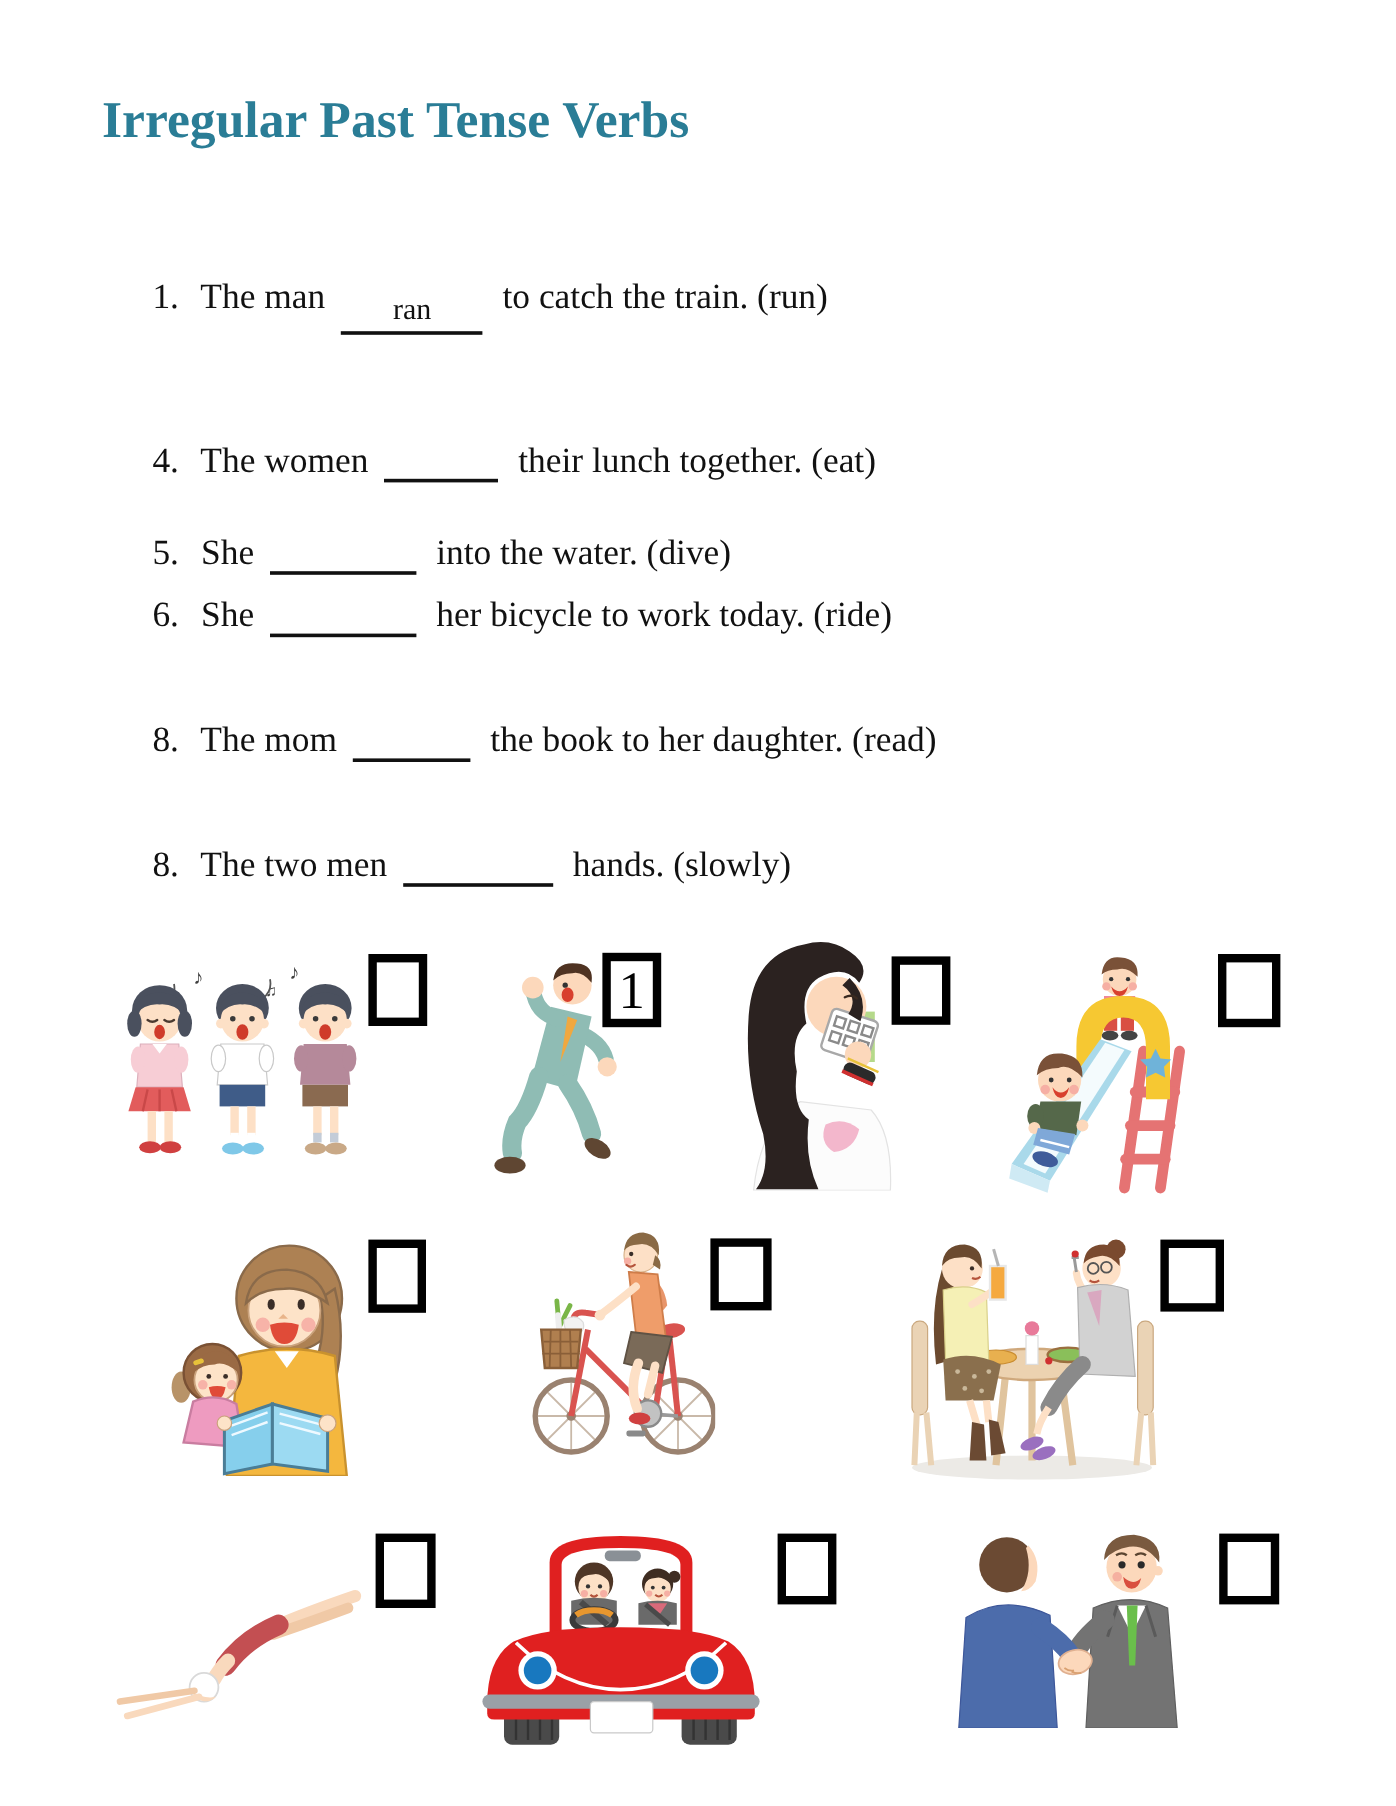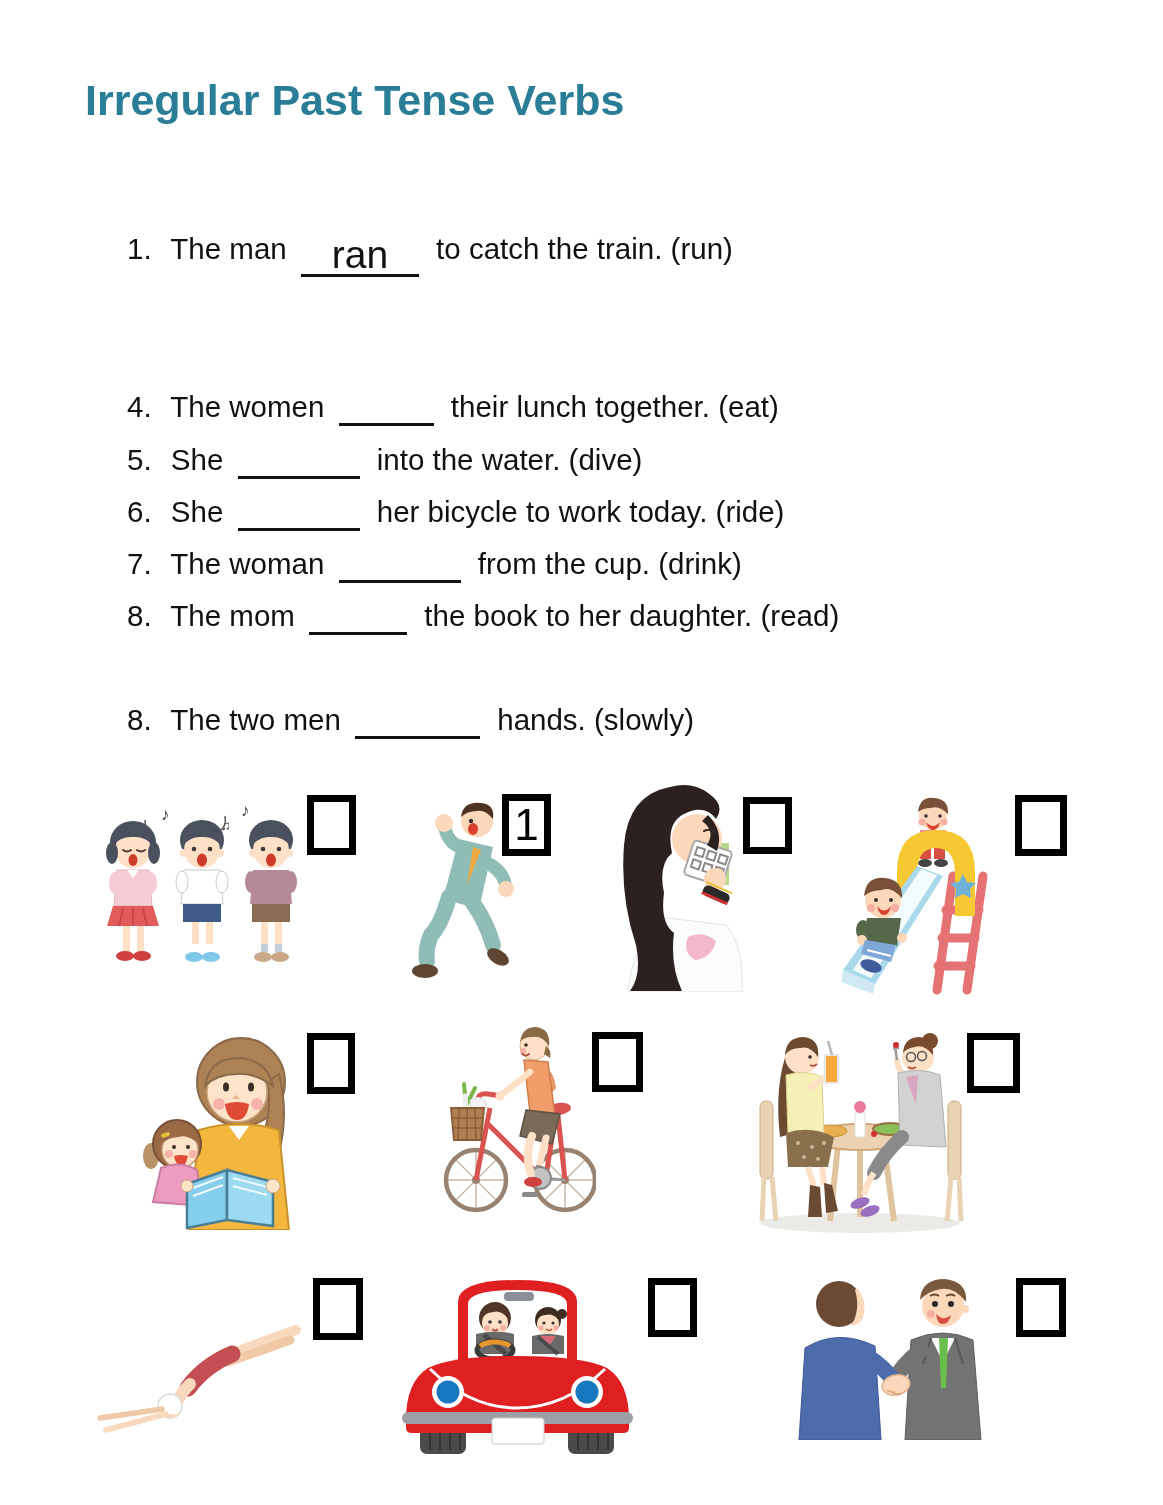--- a/index.html
+++ b/index.html
@@ -1,29 +1,29 @@
 <!DOCTYPE html>
 <html><head>
 <meta charset="utf-8">
 <style>
   html,body { margin:0; padding:0; background:#ffffff; }
   .page {
     position:relative; width:1163px; height:1505px; background:#ffffff;
-    overflow:hidden; font-family:Liberation Sans, sans-serif;
+    overflow:hidden; font-family:Liberation Serif, serif;
   }
   .title { position:absolute; left:85px; top:76px; font-size:43px; font-weight:bold; color:#2a7d96; }
   .instr { position:absolute; left:85px; top:147px; font-size:31px; font-weight:bold; color:#0d0d0d; }
 
   .sentence { position:absolute; left:127px; font-size:29.5px; color:#111; white-space:nowrap; }
   .num { margin-right:11px; }
   .blank {
     display:inline-block; vertical-align:-9px; height:38px; line-height:32px;
     border-bottom:3px solid #111; margin:0 9px 0 6px; text-align:center; box-sizing:border-box;
   }
-  .ans { font-size:39px; color:#111; }
+  .ans { font-size:25px; color:#111; }
 
   .fig { position:absolute; }
   .fig svg { display:block; width:100%; height:100%; }
 
   .abox {
     position:absolute; box-sizing:border-box; border:7px solid #000; background:#fff;
     display:flex; align-items:center; justify-content:center;
     font-size:44px; color:#000;
   }
 </style>
@@ -34,47 +34,40 @@
 
   <div class="title">Irregular Past Tense Verbs</div>
 
   <div class="sentence" style="top:232px">
     <span class="num">1.</span>
     <span>The man</span>
     <span class="blank" style="width:118px"><span class="ans">ran</span></span>
     <span>to catch the train.</span>
     <span>(run)</span>
   </div>
-  <div class="sentence" style="top:388px">
+  <div class="sentence" style="top:364px">
     <span class="num">4.</span>
     <span>The women</span>
     <span class="blank" style="width:95px"><span class="ans"></span></span>
     <span>their lunch together.</span>
     <span>(eat)</span>
   </div>
   <div class="sentence" style="top:441px">
     <span class="num">5.</span>
     <span>She</span>
     <span class="blank" style="width:122px"><span class="ans"></span></span>
     <span>into the water.</span>
     <span>(dive)</span>
   </div>
   <div class="sentence" style="top:493px">
     <span class="num">6.</span>
     <span>She</span>
     <span class="blank" style="width:122px"><span class="ans"></span></span>
     <span>her bicycle to work today.</span>
     <span>(ride)</span>
-  </div>
-  <div class="sentence" style="top:545px">
-    <span class="num">7.</span>
-    <span>The woman</span>
-    <span class="blank" style="width:122px"><span class="ans"></span></span>
-    <span>from the cup.</span>
-    <span>(drink)</span>
   </div>
   <div class="sentence" style="top:597px">
     <span class="num">8.</span>
     <span>The mom</span>
     <span class="blank" style="width:98px"><span class="ans"></span></span>
     <span>the book to her daughter.</span>
     <span>(read)</span>
   </div>
   <div class="sentence" style="top:701px">
     <span class="num">8.</span>

